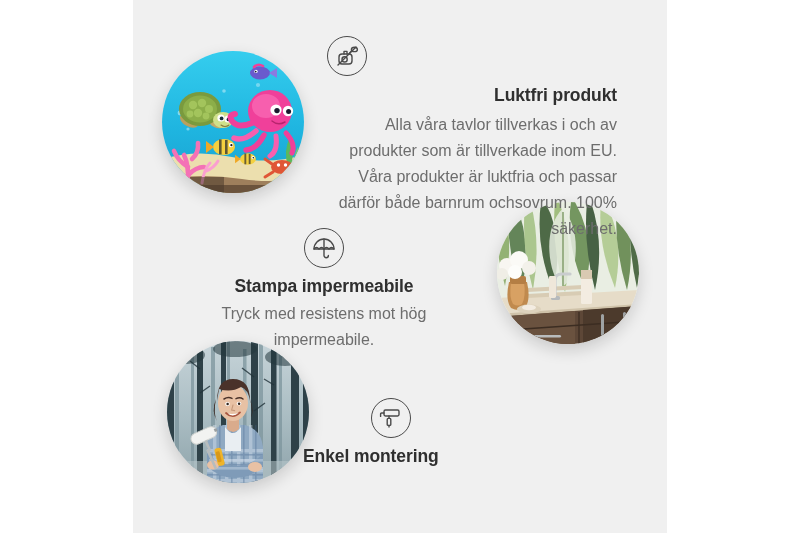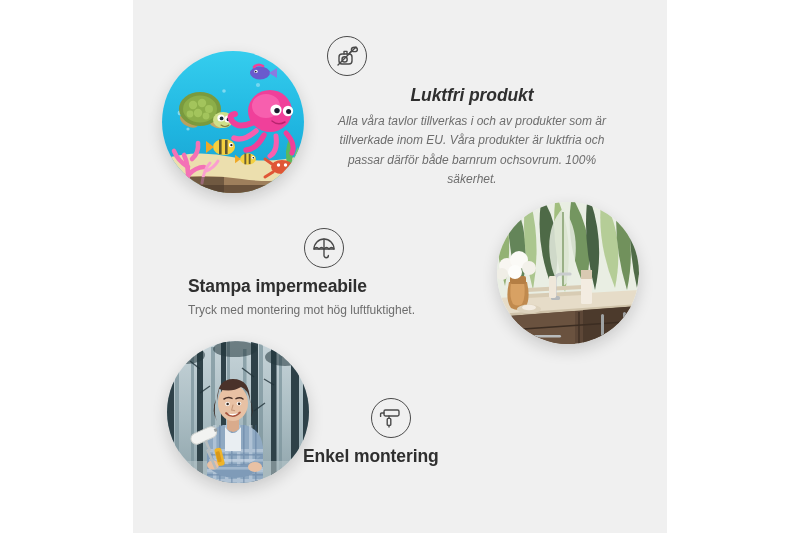--- a/index.html
+++ b/index.html
@@ -34,32 +34,32 @@
   .f-icon svg { display: block; }
 
   .f-title {
     font-size: 17.5px;
     font-weight: 700;
     color: #2f2f2f;
     letter-spacing: -0.1px;
     line-height: 1.2;
   }
   .f-desc {
-    font-size: 12px;
+    font-size: 16px;
     color: #6d6d6d;
     line-height: 1.62;
   }
 
   
-  #feature-odour { left: 327px; top: 36px; width: 290px; text-align: center; font-style: italic; }
+  #feature-odour { left: 327px; top: 36px; width: 290px; text-align: right; }
   #feature-odour .f-icon { margin-bottom: 9px; }
   #feature-odour .f-title { margin-bottom: 6px; }
 
   
-  #feature-waterproof { left: 188px; top: 228px; width: 272px; }
+  #feature-waterproof { left: 188px; top: 228px; width: 272px; text-align: center; }
   #feature-waterproof .f-icon { margin: 0 auto 8px auto; }
   #feature-waterproof .f-title { margin-bottom: 4px; }
 
   
   #feature-mounting { left: 303px; top: 398px; width: 175px; text-align: left; }
   #feature-mounting .f-icon { margin: 0 auto 8px auto; }
   #feature-mounting .f-title { margin-bottom: 4px; }
 
   
   .photo {
@@ -382,21 +382,21 @@
   <div class="feature" id="feature-waterproof">
     <div class="f-icon">
       <svg width="26" height="26" viewBox="0 0 26 26" fill="none" stroke="#4a4a4a" stroke-width="1.4" stroke-linecap="round" stroke-linejoin="round">
         <path d="M3 14 a10 10 0 0 1 20 0 z"></path>
         <path d="M3 14 q2.5 -3 5 0 q2.5 -3 5 0 q2.5 -3 5 0 q2.5 -3 5 0"></path>
         <path d="M13 4 v10"></path>
         <path d="M13 14 v6.5 a2.2 2.2 0 0 0 4.4 0"></path>
       </svg>
     </div>
     <div class="f-title">Stampa impermeabile</div>
-    <div class="f-desc">Tryck med montering mot hög luftfuktighet.</div>
+    <div class="f-desc">Tryck med resistens mot hög impermeabile.</div>
   </div>
 
   <div class="feature" id="feature-mounting">
     <div class="f-icon">
       <svg width="26" height="26" viewBox="0 0 26 26" fill="none" stroke="#4a4a4a" stroke-width="1.4" stroke-linecap="round" stroke-linejoin="round">
         <rect x="6" y="5" width="15" height="6" rx="1.4"></rect>
         <path d="M6 8 H3.6 a1 1 0 0 0 -1 1 v2.4"></path>
         <path d="M11 11 v2.4"></path>
         <rect x="9.2" y="13.4" width="3.6" height="7" rx="1"></rect>
         <path d="M11 20.4 v1.6"></path>

